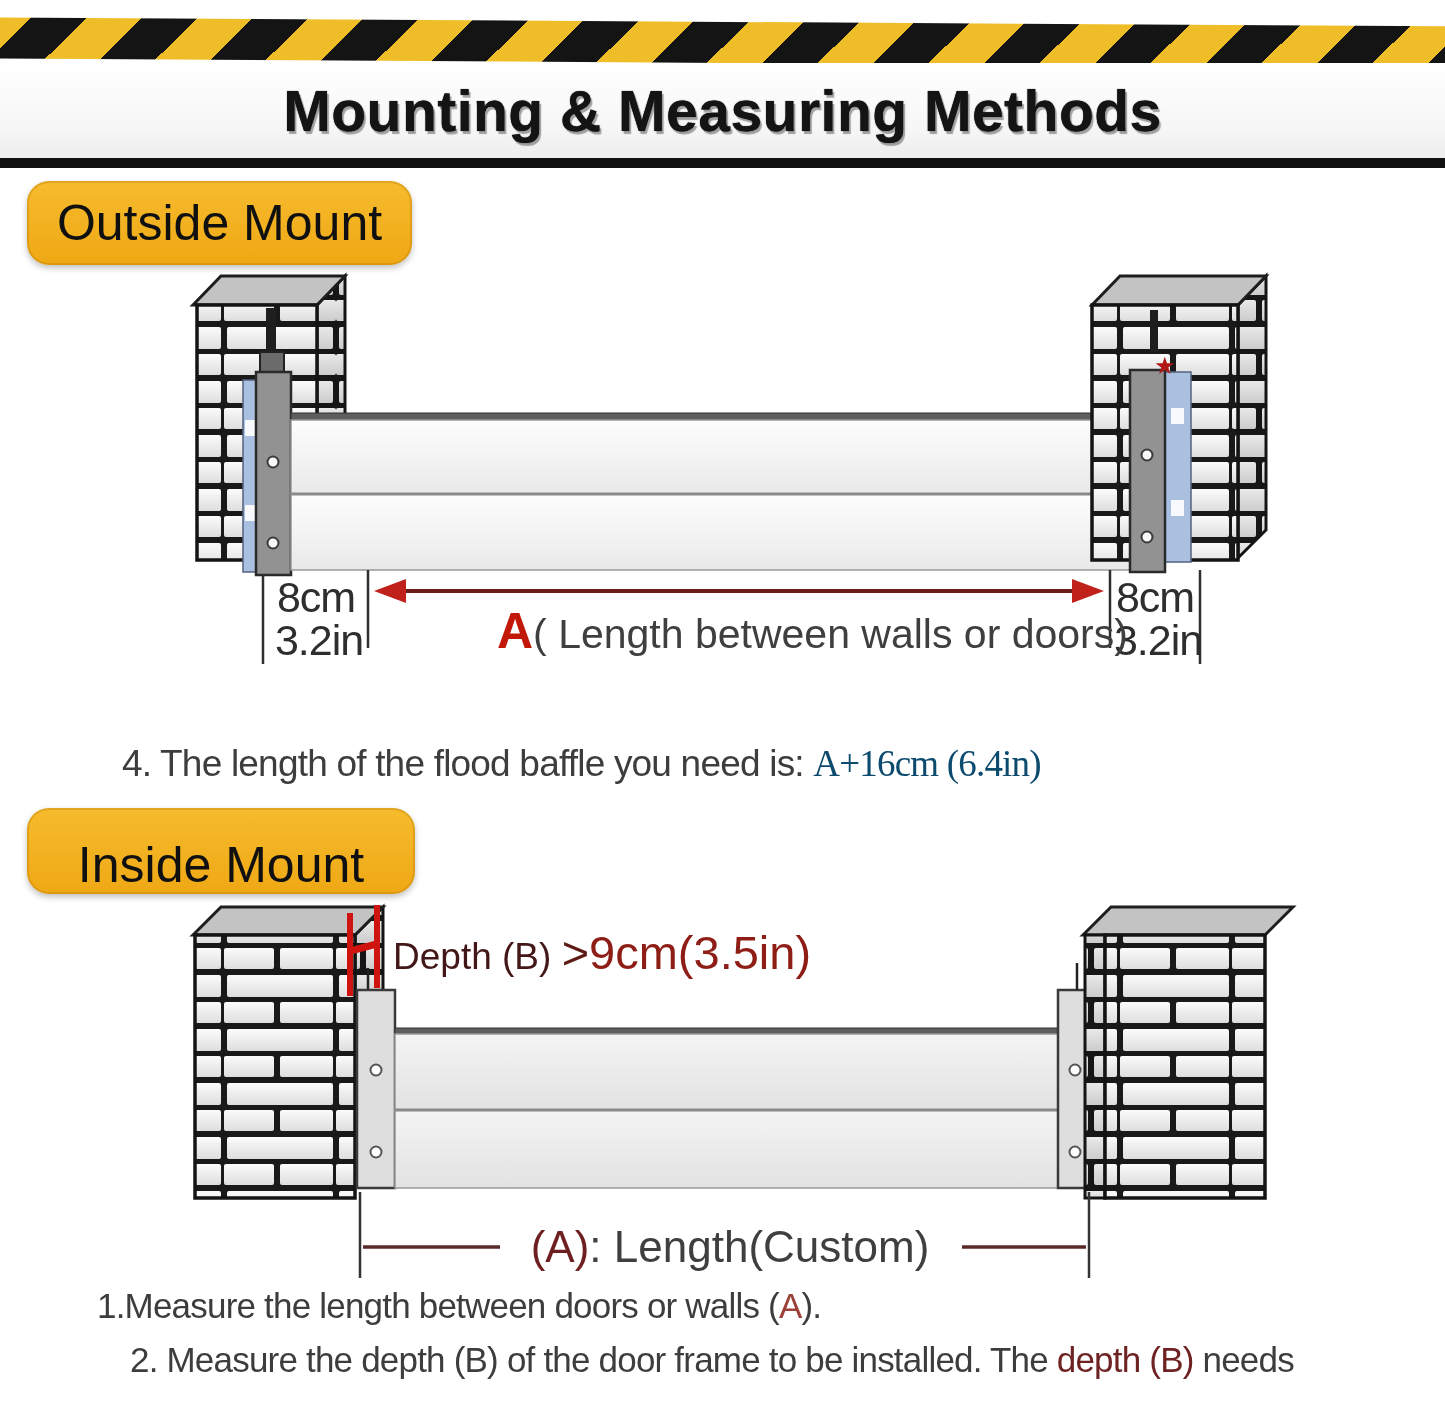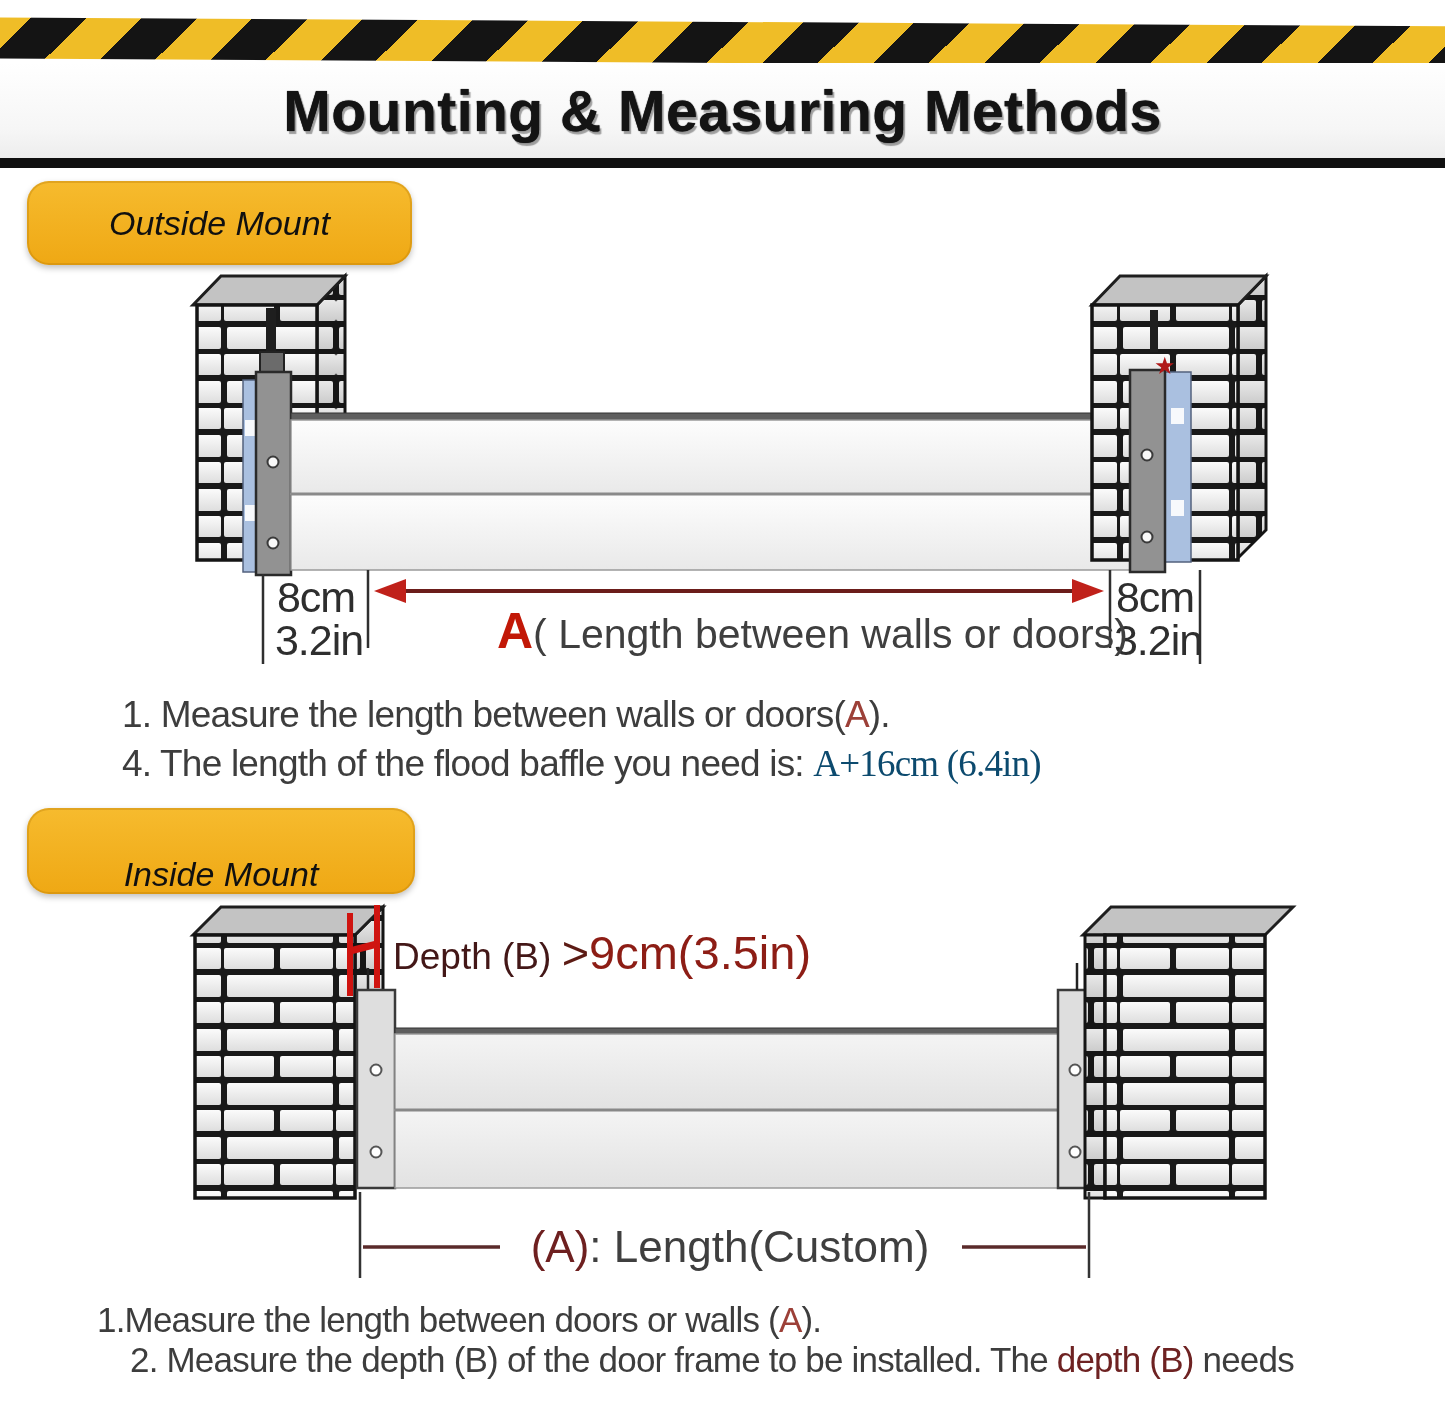--- a/index.html
+++ b/index.html
@@ -22,23 +22,22 @@
   .title-band .title{
     font-size:57px;font-weight:700;color:#141414;letter-spacing:0.5px;
     text-shadow:2px 3px 1px rgba(0,0,0,0.35), 0 0 1px #000;
     white-space:nowrap;
   }
   .black-bar{position:absolute;left:0;top:142px;width:1445px;height:10px;background:#101010;}
   
   .section-label{
     position:absolute;display:flex;align-items:center;justify-content:center;
     background:linear-gradient(180deg,#f6bb2e 0%,#efa814 100%);
-    border-radius:22px;color:#101010;font-size:34px;white-space:nowrap;
+    border-radius:22px;color:#101010;font-size:50px;white-space:nowrap;
     box-shadow:0 3px 6px rgba(0,0,0,0.25), inset 0 0 0 2px rgba(186,122,6,0.35);
-    font-style:italic;
   }
   .label-outside{left:27px;top:181px;width:385px;height:84px;}
   .label-inside{left:27px;top:808px;width:388px;height:86px;align-items:flex-end;}
   
   .diagram{position:absolute;left:0;}
   svg text{font-family:"Liberation Sans", sans-serif;}
   .dim-text{font-size:43px;fill:#2e2e2e;letter-spacing:-1px;}
   .arrow-a{font-size:50px;font-weight:700;fill:#c21807;}
   .arrow-rest{font-size:41px;fill:#3f3f3f;}
   .depth-label{font-size:37px;fill:#431717;}
@@ -155,21 +154,20 @@
       <polygon points="1104,591 1072,579 1072,603" fill="#c0211a"></polygon>
     </g>
 
     <text x="316" y="612" text-anchor="middle" class="dim-text">8cm</text>
     <text x="319" y="655" text-anchor="middle" class="dim-text">3.2in</text>
     <text x="1155" y="612" text-anchor="middle" class="dim-text">8cm</text>
     <text x="1158" y="655" text-anchor="middle" class="dim-text">3.2in</text>
     <text x="497" y="648"><tspan class="arrow-a">A</tspan><tspan class="arrow-rest">( Length between walls or doors)</tspan></text>
   </svg>
 
-  <div class="step outside" style="left:122px;top:694px;"><span>1. Measure the length between walls or doors(</span><span class="red-soft">A</span><span>).</span></div>
   <div class="step outside" style="left:122px;top:742px;"><span>4. The length of the flood baffle you need is: </span><span class="red-strong">A+16cm (6.4in)</span></div>
 
   <div class="section-label label-inside">
     <span>Inside Mount</span>
   </div>
 
   <svg class="diagram" style="top:895px;" width="1445" height="400" viewBox="0 895 1445 400">
     <defs>
       <linearGradient id="bfill2" x1="0" y1="0" x2="0" y2="1">
         <stop offset="0" stop-color="#fbfbfb"></stop>
@@ -240,16 +238,16 @@
 
     <g>
       <line x1="360" y1="1192" x2="360" y2="1278" stroke="#333333" stroke-width="2.5"></line>
       <line x1="1089" y1="1192" x2="1089" y2="1278" stroke="#333333" stroke-width="2.5"></line>
       <line x1="363" y1="1247" x2="500" y2="1247" stroke="#5a2a2a" stroke-width="3.5"></line>
       <line x1="962" y1="1247" x2="1086" y2="1247" stroke="#5a2a2a" stroke-width="3.5"></line>
     </g>
     <text x="730" y="1262" text-anchor="middle"><tspan class="len-a">(A)</tspan><tspan class="len-rest">: Length(Custom)</tspan></text>
   </svg>
 
-  <div class="step inside" style="left:97px;top:1286px;margin-top:14px;"><span>1.Measure the length between doors or walls (</span><span class="red-soft">A</span><span>).</span></div>
+  <div class="step inside" style="left:97px;top:1286px;"><span>1.Measure the length between doors or walls (</span><span class="red-soft">A</span><span>).</span></div>
   <div class="step inside" style="left:100px;top:1340px;margin-left:30px;"><span>2. Measure the depth (B) of the door frame to be installed. The </span><span class="red-depth">depth (B)</span><span> needs</span></div>
 
 </div>
 
 </body></html>

